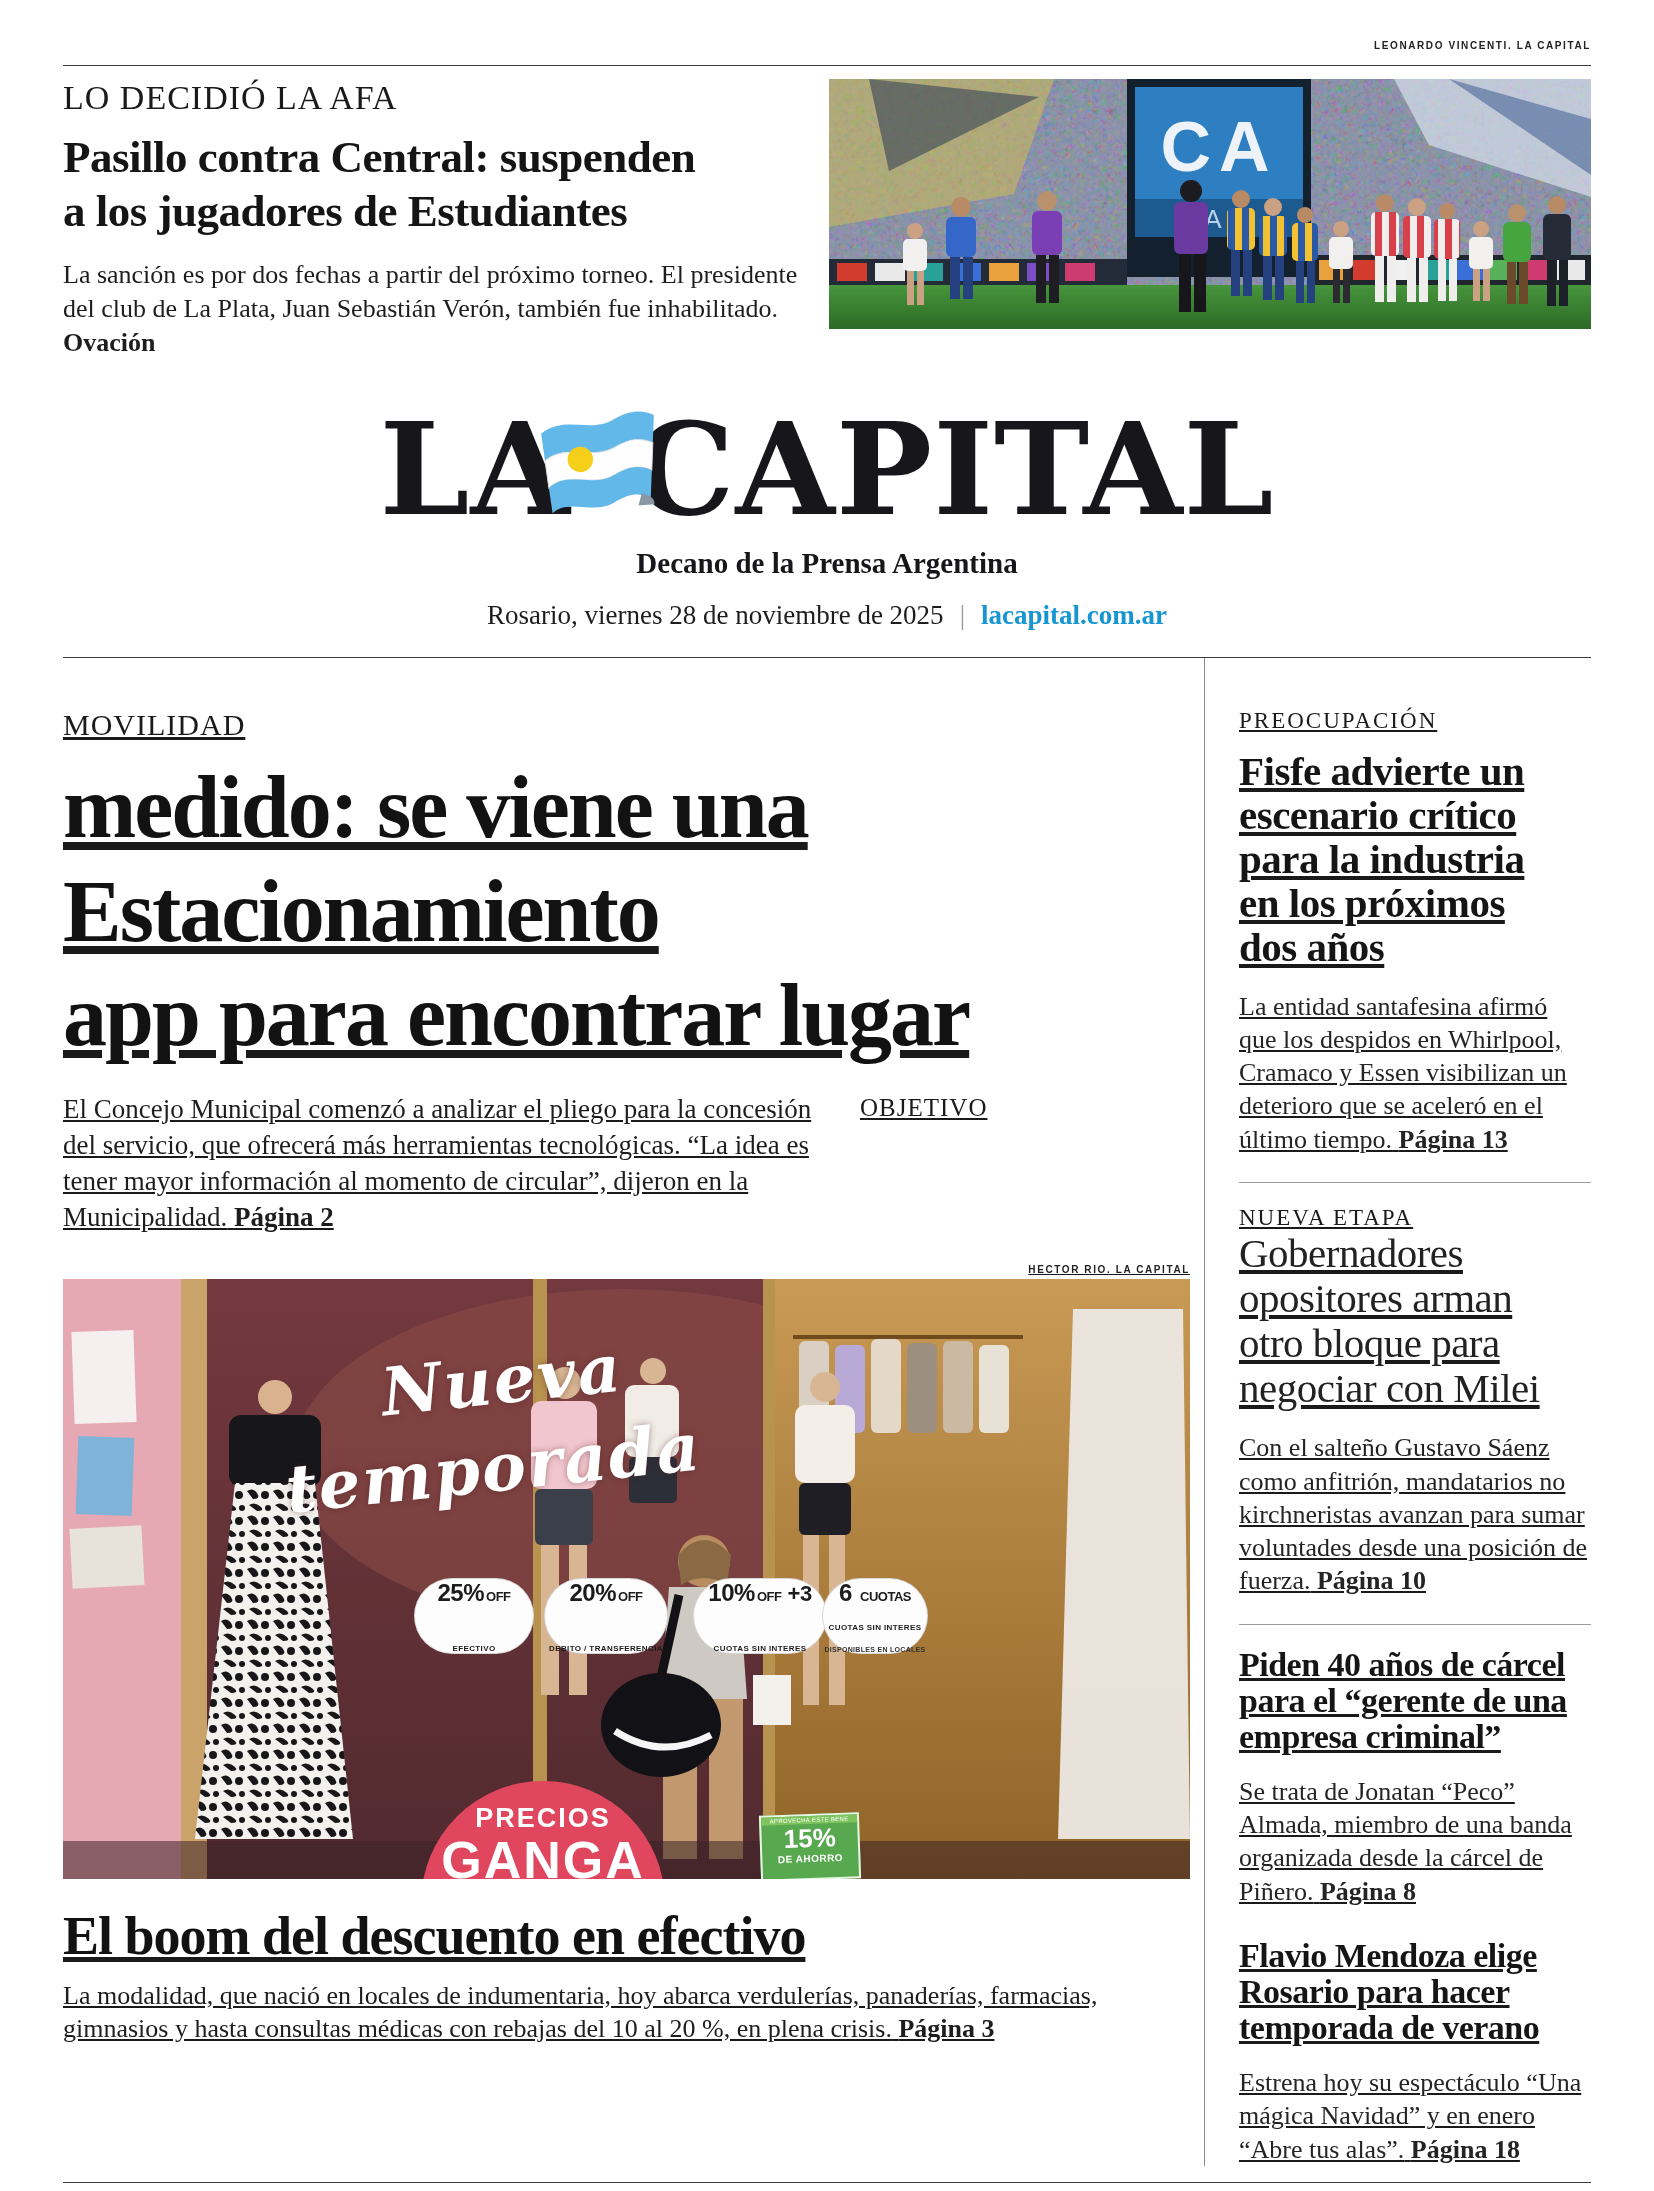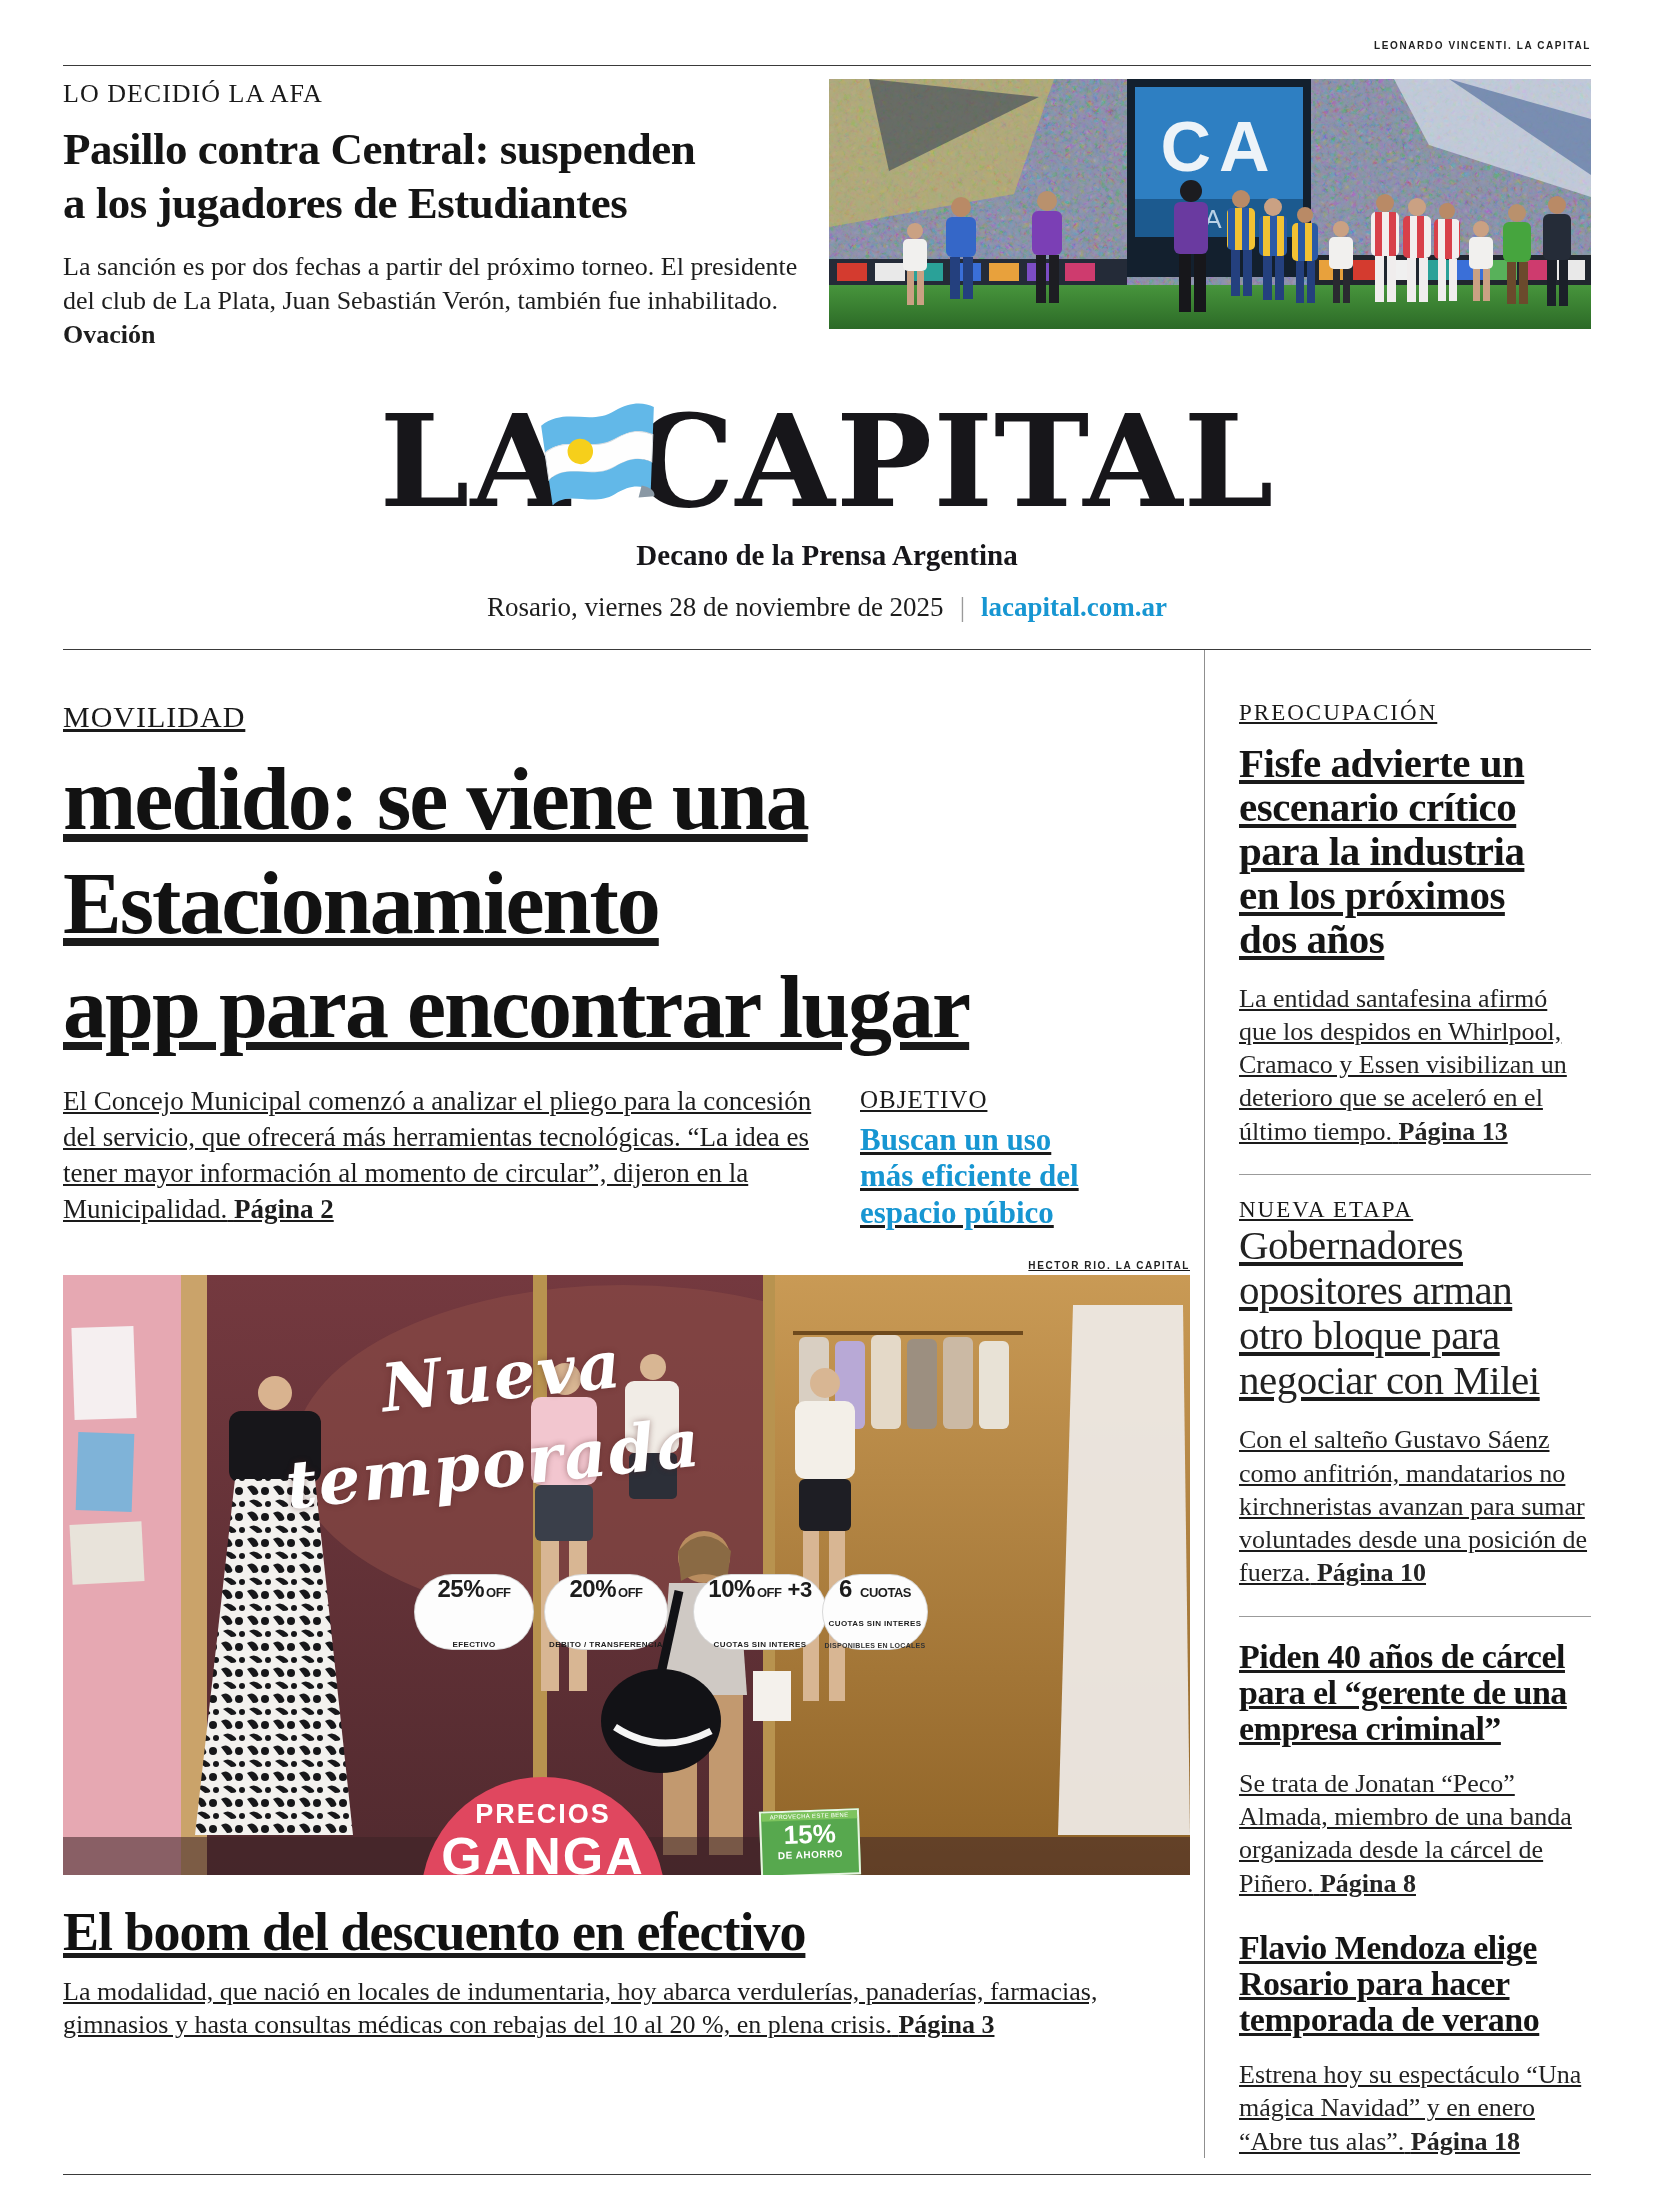--- a/index.html
+++ b/index.html
@@ -14,21 +14,21 @@
 
   
   .photo-credit {
     font-family:"Liberation Sans", sans-serif; font-size:10px; font-weight:bold;
     letter-spacing:1.6px; color:#222; text-align:right;
   }
   .top-credit { margin-top:40px; margin-bottom:14px; }
   .top-columns { display:flex; justify-content:space-between; padding-top:13px; }
   .top-left { width:772px; }
   .kicker {
-    font-size:26px; letter-spacing:1px; color:#1a1a1a; text-transform:uppercase;
+    font-size:34px; letter-spacing:1px; color:#1a1a1a; text-transform:uppercase;
   }
   .top-headline {
     margin-top:13px; font-size:45px; font-weight:bold; line-height:1.2;
     letter-spacing:-0.5px; color:#151515;
   }
   .deck { font-size:26px; line-height:1.3; color:#1d1d1d; }
   .top-deck { margin-top:20px; width:760px; }
   .pref { font-weight:bold; }
   .top-photo { width:762px; height:250px; position:relative; }
   .top-photo svg { display:block; }
@@ -333,25 +333,20 @@
           <div>Estacionamiento</div>
           <div>app para encontrar lugar</div>
         </div>
         <div class="deck-row">
           <div class="deck main-deck">
             <span>El Concejo Municipal comenzó a analizar el pliego para la concesión del servicio, que ofrecerá más herramientas tecnológicas. “La idea es tener mayor información al momento de circular”, dijeron en la Municipalidad.</span>
             <span class="pref">Página 2</span>
           </div>
           <div class="objective">
             <div class="kicker">OBJETIVO</div>
-            <div class="objective-headline">
-              <div>Buscan un uso</div>
-              <div>más eficiente del</div>
-              <div>espacio púbico</div>
-            </div>
           </div>
         </div>
 
         <div class="photo-credit store-credit">HECTOR RIO. LA CAPITAL</div>
 
         <div class="photo-wrap">
           <svg width="1127" height="600" viewBox="0 0 1127 600">
             <defs>
               <linearGradient id="interior" x1="0" y1="0" x2="0" y2="1">
                 <stop offset="0" stop-color="#74393f"></stop>

